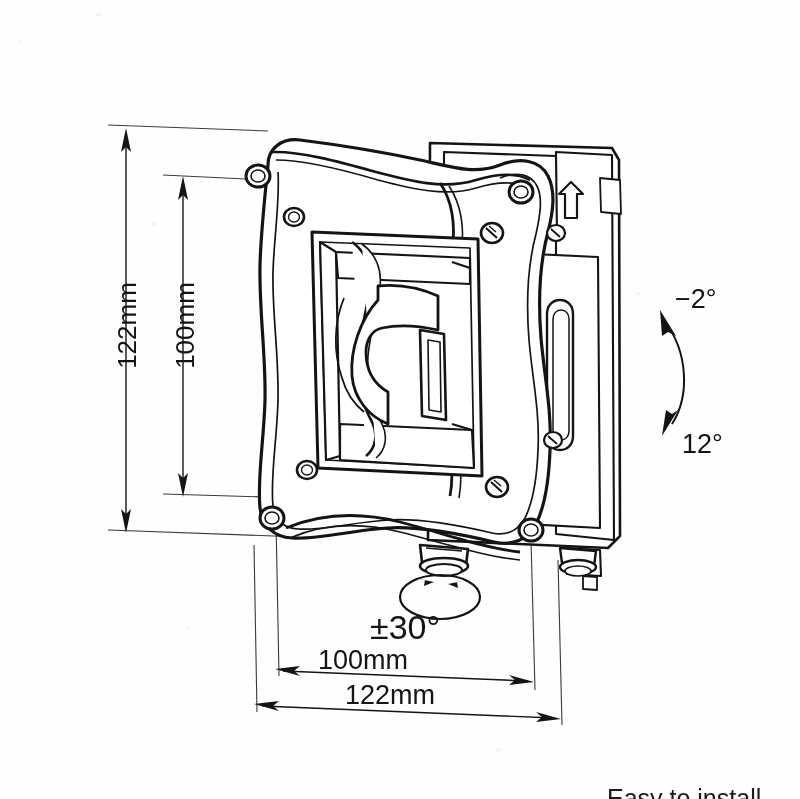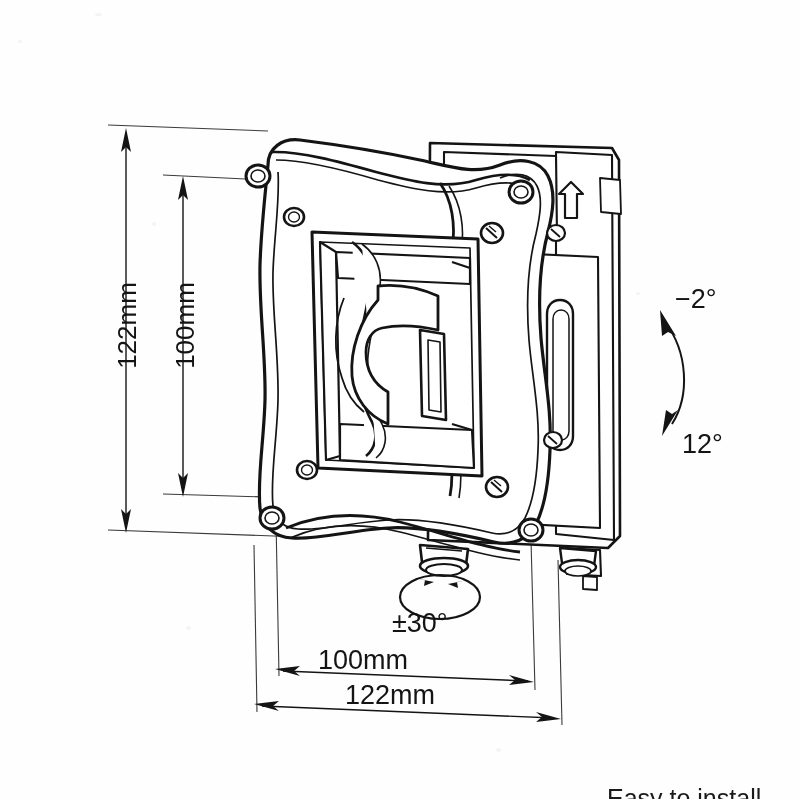--- a/index.html
+++ b/index.html
@@ -54,23 +54,23 @@
     left: 318px;
     top: 645px;
     font-size: 27px;
   }
   #lbl-122h {
     left: 345px;
     top: 680px;
     font-size: 27px;
   }
   #lbl-30 {
-    left: 392px;
+    left: 370px;
     top: 608px;
-    font-size: 27px;
+    font-size: 34px;
   }
   #lbl-neg2 {
     left: 675px;
     top: 284px;
     font-size: 27px;
   }
   #lbl-12 {
     left: 682px;
     top: 405px;
     font-size: 27px;

